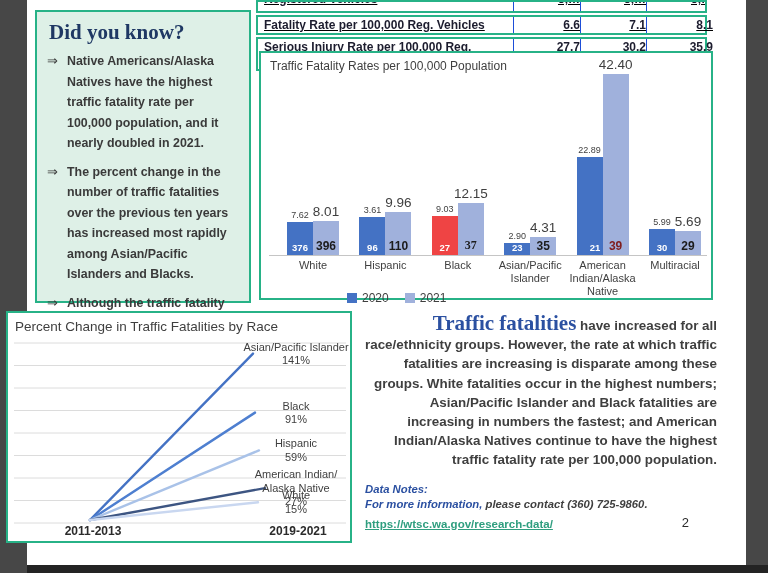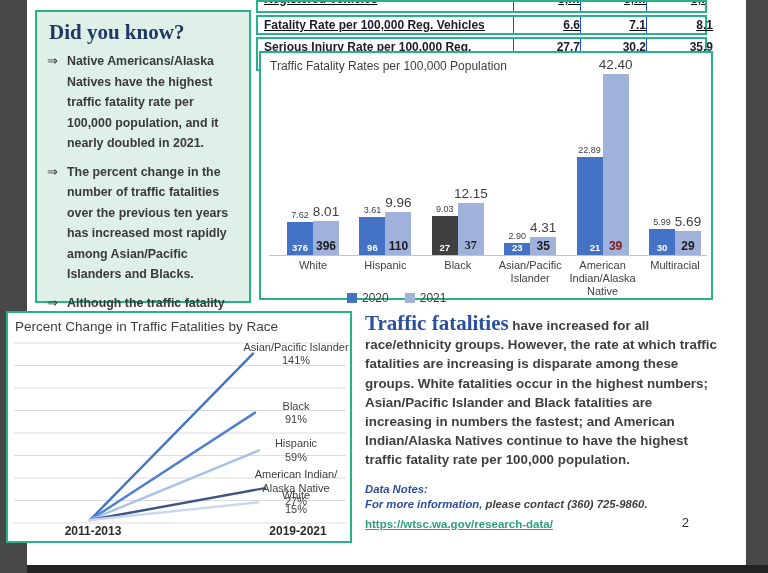--- a/index.html
+++ b/index.html
@@ -44,21 +44,21 @@
   .slopebox{position:absolute;left:6px;top:311px;width:346px;height:232px;background:#fff;
        border:2px solid #27b287;box-sizing:border-box;}
   .slope-title{position:absolute;left:7px;top:6px;font-size:13.5px;color:#3f3f3f;}
   .slope-label{position:absolute;left:232px;width:112px;text-align:center;font-size:11px;
        line-height:13.5px;color:#3f3f3f;transform:translateY(-50%);white-space:pre-line;}
   .xlab{position:absolute;top:211px;width:110px;text-align:center;font-weight:bold;
        font-size:12px;color:#2b2b2b;}
 
   
   .rightcol{position:absolute;left:365px;top:314px;width:352px;}
-  .mainpara{font-size:13.4px;line-height:19.2px;font-weight:bold;color:#3f3f3f;}
+  .mainpara{font-size:13.4px;line-height:19.2px;font-weight:bold;color:#3f3f3f;text-align:right;}
   .lead{font-family:"Liberation Serif",serif;font-weight:bold;font-size:21px;color:#2b50a1;}
   .notes{margin-top:12px;font-style:italic;font-weight:bold;font-size:11.3px;
        line-height:15.5px;color:#3f3f3f;}
   .note-blue{color:#2b50a1;}
   .linkrow{display:flex;justify-content:space-between;align-items:flex-end;margin-top:2px;}
   .link{font-size:11.5px;color:#2f9e7f;text-decoration:underline;font-weight:bold;}
   .pagenum{font-size:13px;color:#2b2b2b;padding-right:28px;}
 </style>
 </head>
 <body>
@@ -123,21 +123,21 @@
       <div class="cat-lbl" style="left: 84.4px; width: 80px;">Hispanic</div>
       <div class="bar" style="left: 98.4px; top: 164.165px; height: 37.8352px; background: rgb(68, 114, 196);">
         <div class="bar-count" style="color: rgb(255, 255, 255); font-size: 9.5px;">96</div>
       </div>
       <div class="rate-lbl" style="left: 87.4px; width: 48px; top: 152.165px; font-size: 9px;">3.61</div>
       <div class="bar" style="left: 124.4px; top: 159.371px; height: 42.6288px; background: rgb(160, 177, 220);">
         <div class="bar-count" style="color: rgb(28, 28, 28); font-size: 12px;">110</div>
       </div>
       <div class="rate-lbl" style="left: 113.4px; width: 48px; top: 142.371px; font-size: 13.5px;">9.96</div>
       <div class="cat-lbl" style="left: 156.8px; width: 80px;">Black</div>
-      <div class="bar" style="left: 170.8px; top: 163.352px; height: 38.6484px; background: #404040;">
+      <div class="bar" style="left: 170.8px; top: 163.352px; height: 38.6484px; background: #ef4444;">
         <div class="bar-count" style="color: rgb(255, 255, 255); font-size: 9.5px;">27</div>
       </div>
       <div class="rate-lbl" style="left: 159.8px; width: 48px; top: 151.352px; font-size: 9px;">9.03</div>
       <div class="bar" style="left: 196.8px; top: 149.998px; height: 52.002px; background: rgb(160, 177, 220); font-family: Liberation Serif, serif;">
         <div class="bar-count" style="color: rgb(28, 28, 28); font-size: 12px;">37</div>
       </div>
       <div class="rate-lbl" style="left: 185.8px; width: 48px; top: 132.998px; font-size: 13.5px;">12.15</div>
       <div class="cat-lbl" style="left: 229.2px; width: 80px;">Asian/Pacific Islander</div>
       <div class="bar" style="left: 243.2px; top: 189.588px; height: 12.412px; background: rgb(68, 114, 196);">
         <div class="bar-count" style="color: rgb(255, 255, 255); font-size: 9.5px;">23</div>

